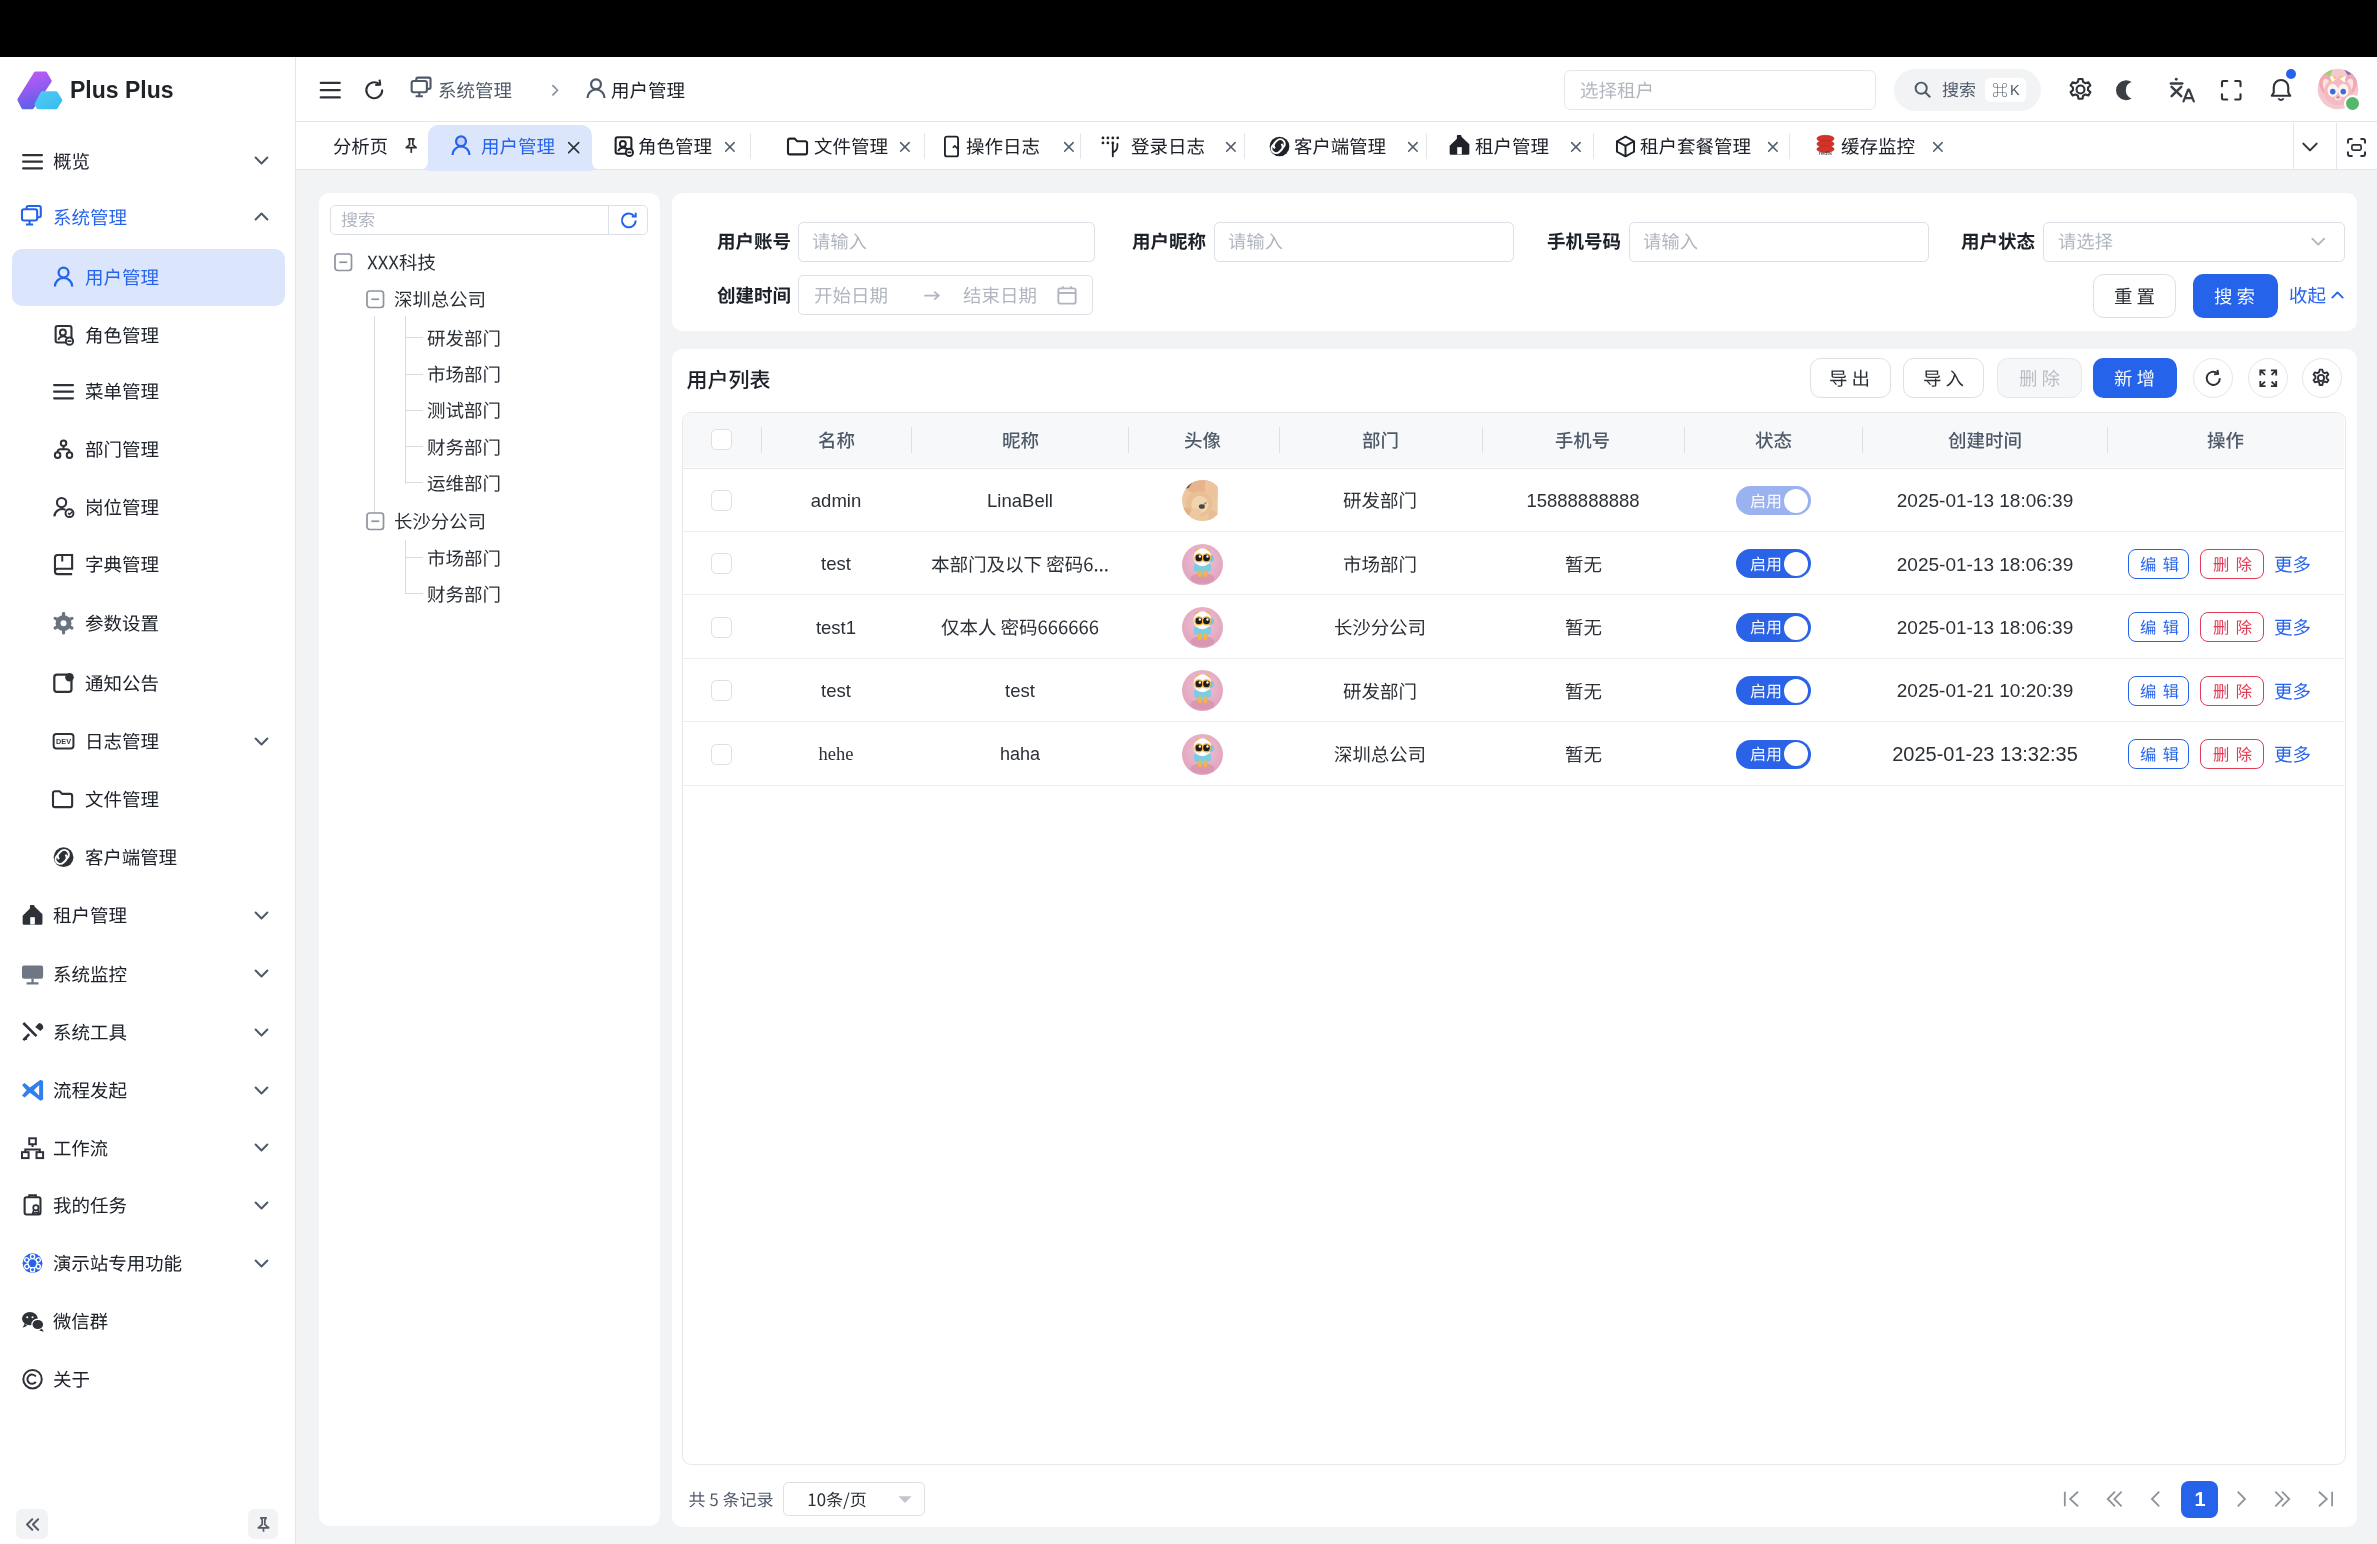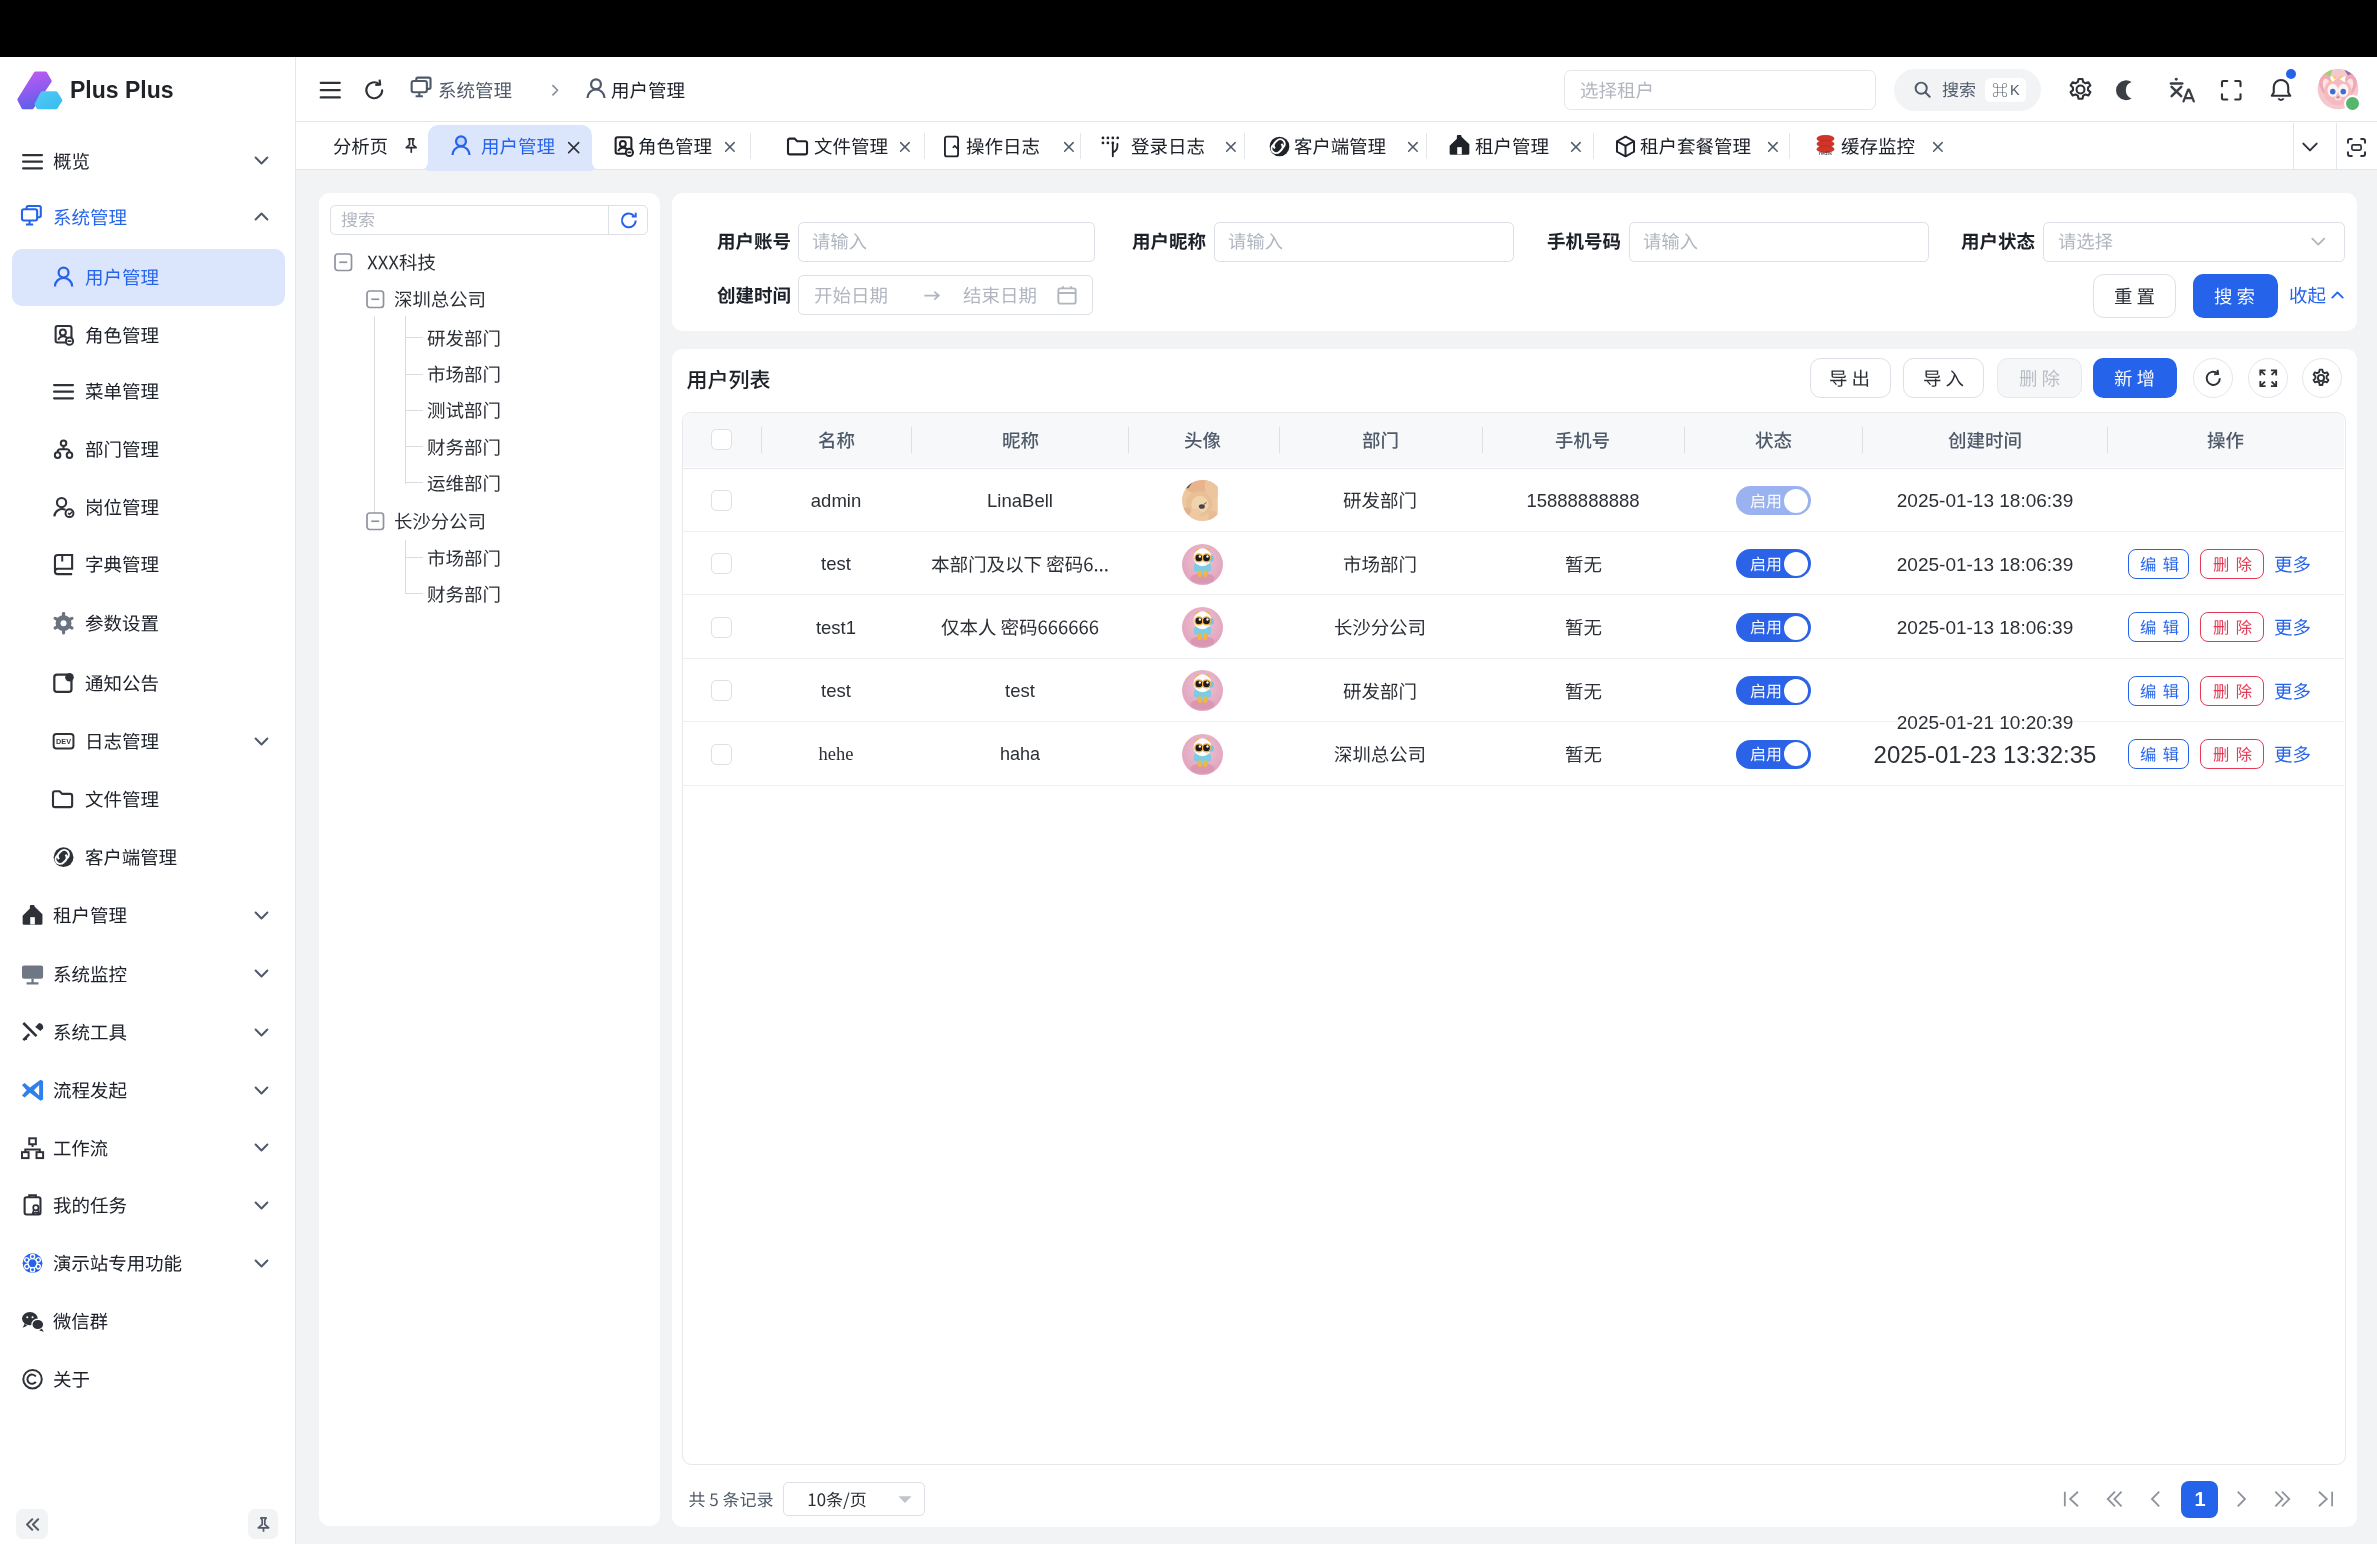--- a/index.html
+++ b/index.html
@@ -1451,21 +1451,21 @@
     </g>
   </svg>
 <div class="abs" style="left:1736px;top:676px;width:75px;height:29px;background:#2b63e8;border-radius:14.5px"></div>
 <svg class="t" style="left:1750px;top:683px" width="32" height="16" viewBox="0 0 48 24">
     <g fill="#fff" transform="translate(0 21.1) scale(0.024000 -0.024000)">
       <use href="#r542f" x="0"></use>
       <use href="#r7528" x="1000"></use>
     </g>
   </svg>
 <div class="abs" style="left:1784px;top:679px;width:24px;height:24px;background:#fff;border-radius:50%"></div>
-<div class="lt" style="left:1985px;top:676px;font-size:19px;font-weight:400;color:#2b2f36;line-height:29px;transform:translateX(-50%);font-family:'Liberation Sans',sans-serif;margin-top:32px;">2025-01-21 10:20:39</div>
+<div class="lt" style="left:1985px;top:676px;font-size:19px;font-weight:400;color:#2b2f36;line-height:29px;transform:translateX(-50%);font-family:'Liberation Sans',sans-serif;">2025-01-21 10:20:39</div>
 <div class="abs" style="left:2128px;top:676px;width:61px;height:30px;background:#fff;border:1.3px solid #2563eb;border-radius:8px"></div>
 <svg class="t" style="left:2140px;top:683px" width="39" height="16.5" viewBox="0 0 59.5938 25">
     <g fill="#2563eb" transform="translate(0 22.0) scale(0.025000 -0.025000)">
       <use href="#r7f16" x="0"></use>
       <use href="#r8f91" x="1384"></use>
     </g>
   </svg>
 <div class="abs" style="left:2200px;top:676px;width:64px;height:30px;background:#fff;border:1.3px solid #e23b55;border-radius:8px"></div>
 <svg class="t" style="left:2213px;top:683px" width="39" height="16.5" viewBox="0 0 59.5938 25">
     <g fill="#e23b55" transform="translate(0 22.0) scale(0.025000 -0.025000)">
@@ -1527,21 +1527,21 @@
     </g>
   </svg>
 <div class="abs" style="left:1736px;top:740px;width:75px;height:29px;background:#2b63e8;border-radius:14.5px"></div>
 <svg class="t" style="left:1750px;top:746px" width="32" height="16" viewBox="0 0 48 24">
     <g fill="#fff" transform="translate(0 21.1) scale(0.024000 -0.024000)">
       <use href="#r542f" x="0"></use>
       <use href="#r7528" x="1000"></use>
     </g>
   </svg>
 <div class="abs" style="left:1784px;top:742px;width:24px;height:24px;background:#fff;border-radius:50%"></div>
-<div class="lt" style="left:1985px;top:740px;font-size:24px;font-weight:400;color:#2b2f36;line-height:29px;transform:translateX(-50%);font-family:'Liberation Sans',sans-serif;">2025-01-23 13:32:35</div>
+<div class="lt" style="left:1985px;top:740px;font-size:20px;font-weight:400;color:#2b2f36;line-height:29px;transform:translateX(-50%);font-family:'Liberation Sans',sans-serif;">2025-01-23 13:32:35</div>
 <div class="abs" style="left:2128px;top:739px;width:61px;height:30px;background:#fff;border:1.3px solid #2563eb;border-radius:8px"></div>
 <svg class="t" style="left:2140px;top:746px" width="39" height="16.5" viewBox="0 0 59.5938 25">
     <g fill="#2563eb" transform="translate(0 22.0) scale(0.025000 -0.025000)">
       <use href="#r7f16" x="0"></use>
       <use href="#r8f91" x="1384"></use>
     </g>
   </svg>
 <div class="abs" style="left:2200px;top:739px;width:64px;height:30px;background:#fff;border:1.3px solid #e23b55;border-radius:8px"></div>
 <svg class="t" style="left:2213px;top:746px" width="39" height="16.5" viewBox="0 0 59.5938 25">
     <g fill="#e23b55" transform="translate(0 22.0) scale(0.025000 -0.025000)">

